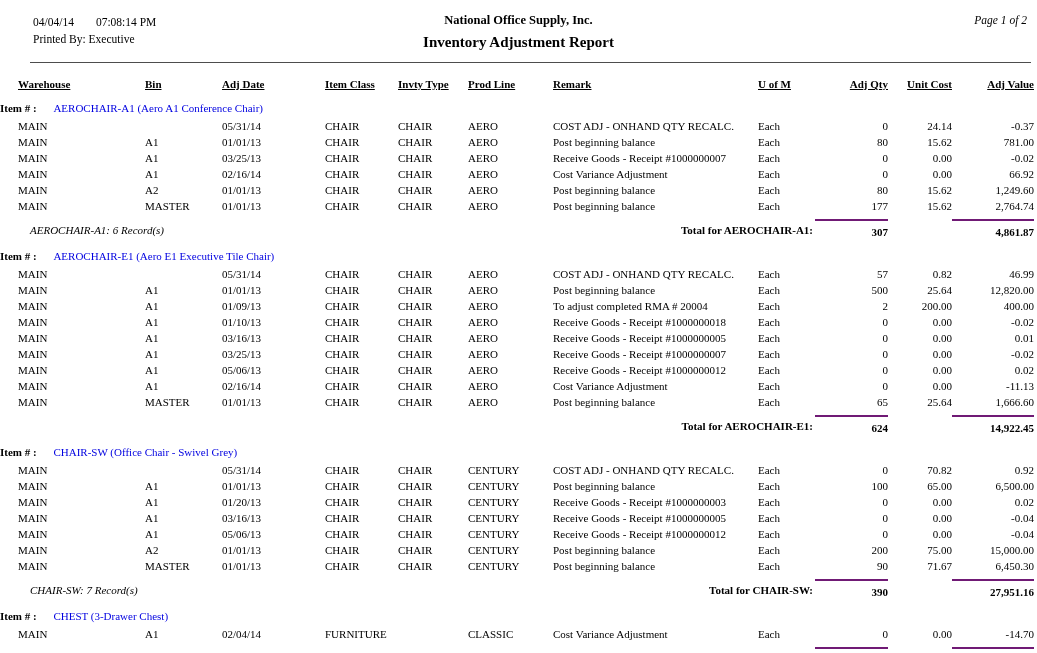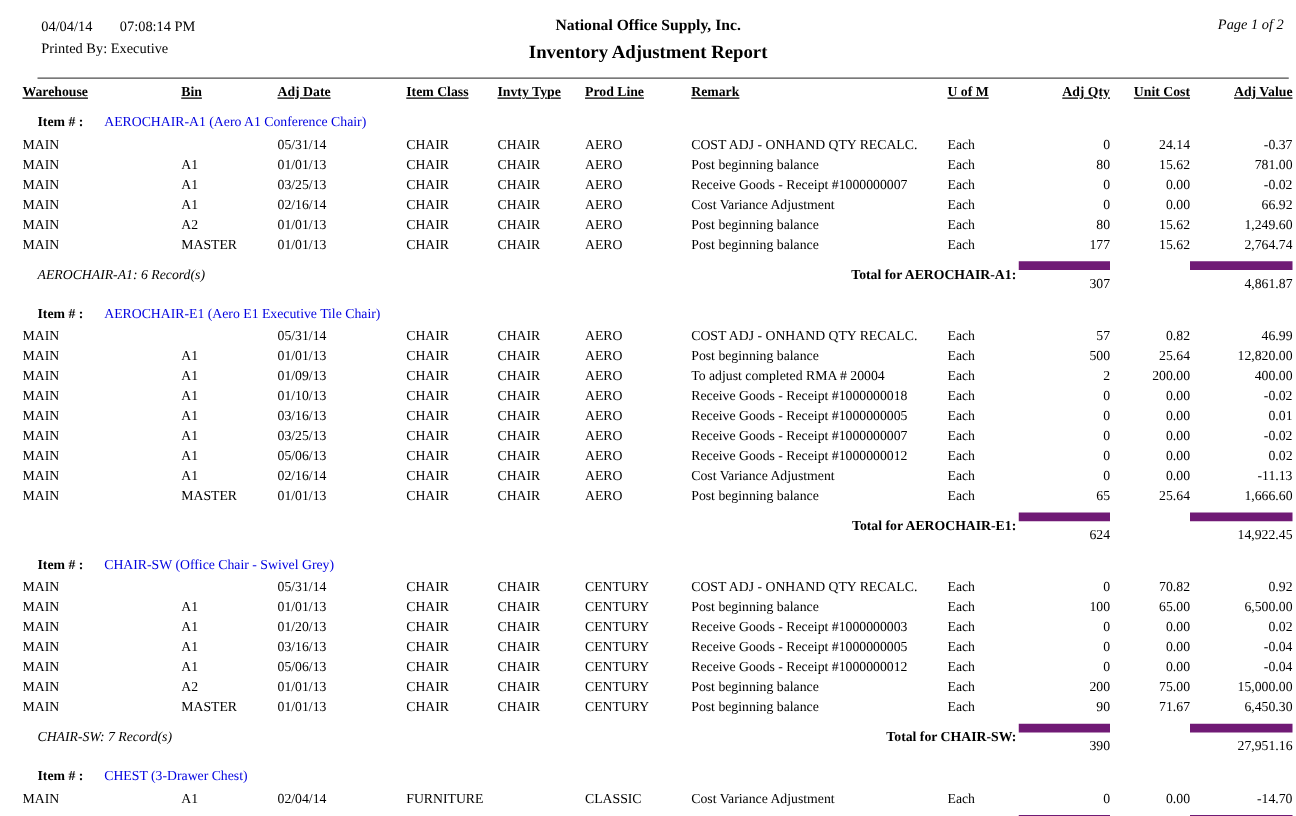--- a/index.html
+++ b/index.html
@@ -25,38 +25,38 @@
   .header-rule { border-top: 1.5px solid #4d4d4d; margin: 2px 6px 0 30px; }
 
   
   .grid {
     display: grid;
     grid-template-columns: 127px 77px 103px 73px 70px 85px 205px 57px 73px 64px 82px;
     padding-left: 18px;
     font-size: 11px;
     line-height: 16px;
   }
-  .header-row { margin-top: 3px; font-weight: bold; }
+  .header-row { margin-top: 13px; font-weight: bold; }
   .header-row .col { text-decoration: underline; white-space: nowrap; }
   .header-row .col.num { text-align: right; }
 
   .data-row .cell { white-space: nowrap; overflow: hidden; }
   .data-row .cell:nth-child(9),
   .data-row .cell:nth-child(10),
   .data-row .cell:nth-child(11) { text-align: right; }
 
   
-  .item-line { padding-left: 30px; margin-top: 8px; margin-bottom: 2px; font-size: 11px; line-height: 16px; }
+  .item-line { margin-top: 8px; margin-bottom: 2px; font-size: 11px; line-height: 16px; }
   .item-label { font-weight: bold; }
   .item-link { color: #0000e0; margin-left: 14px; cursor: pointer; }
 
   .total-row { margin-top: 3px; margin-bottom: 6px; }
   .record-count { grid-column: 1 / 4; font-style: italic; padding-left: 12px; padding-top: 5px; white-space: nowrap; }
   .total-label { grid-column: 4 / 9; font-weight: bold; text-align: right; padding-right: 2px; padding-top: 5px; white-space: nowrap; }
-  .total-num { font-weight: normal; text-align: right; border-top: 7px solid #701a75; padding-top: 3px; margin-top: 2px; }
+  .total-num { font-weight: bold; text-align: right; border-top: 2px solid #701a75; padding-top: 3px; margin-top: 2px; }
   .total-qty { grid-column: 9; }
   .total-spacer { grid-column: 10; }
   .total-value { grid-column: 11; }
 </style>
 </head>
 <body>
 
 <div class="page">
 
   <div class="page-header">

